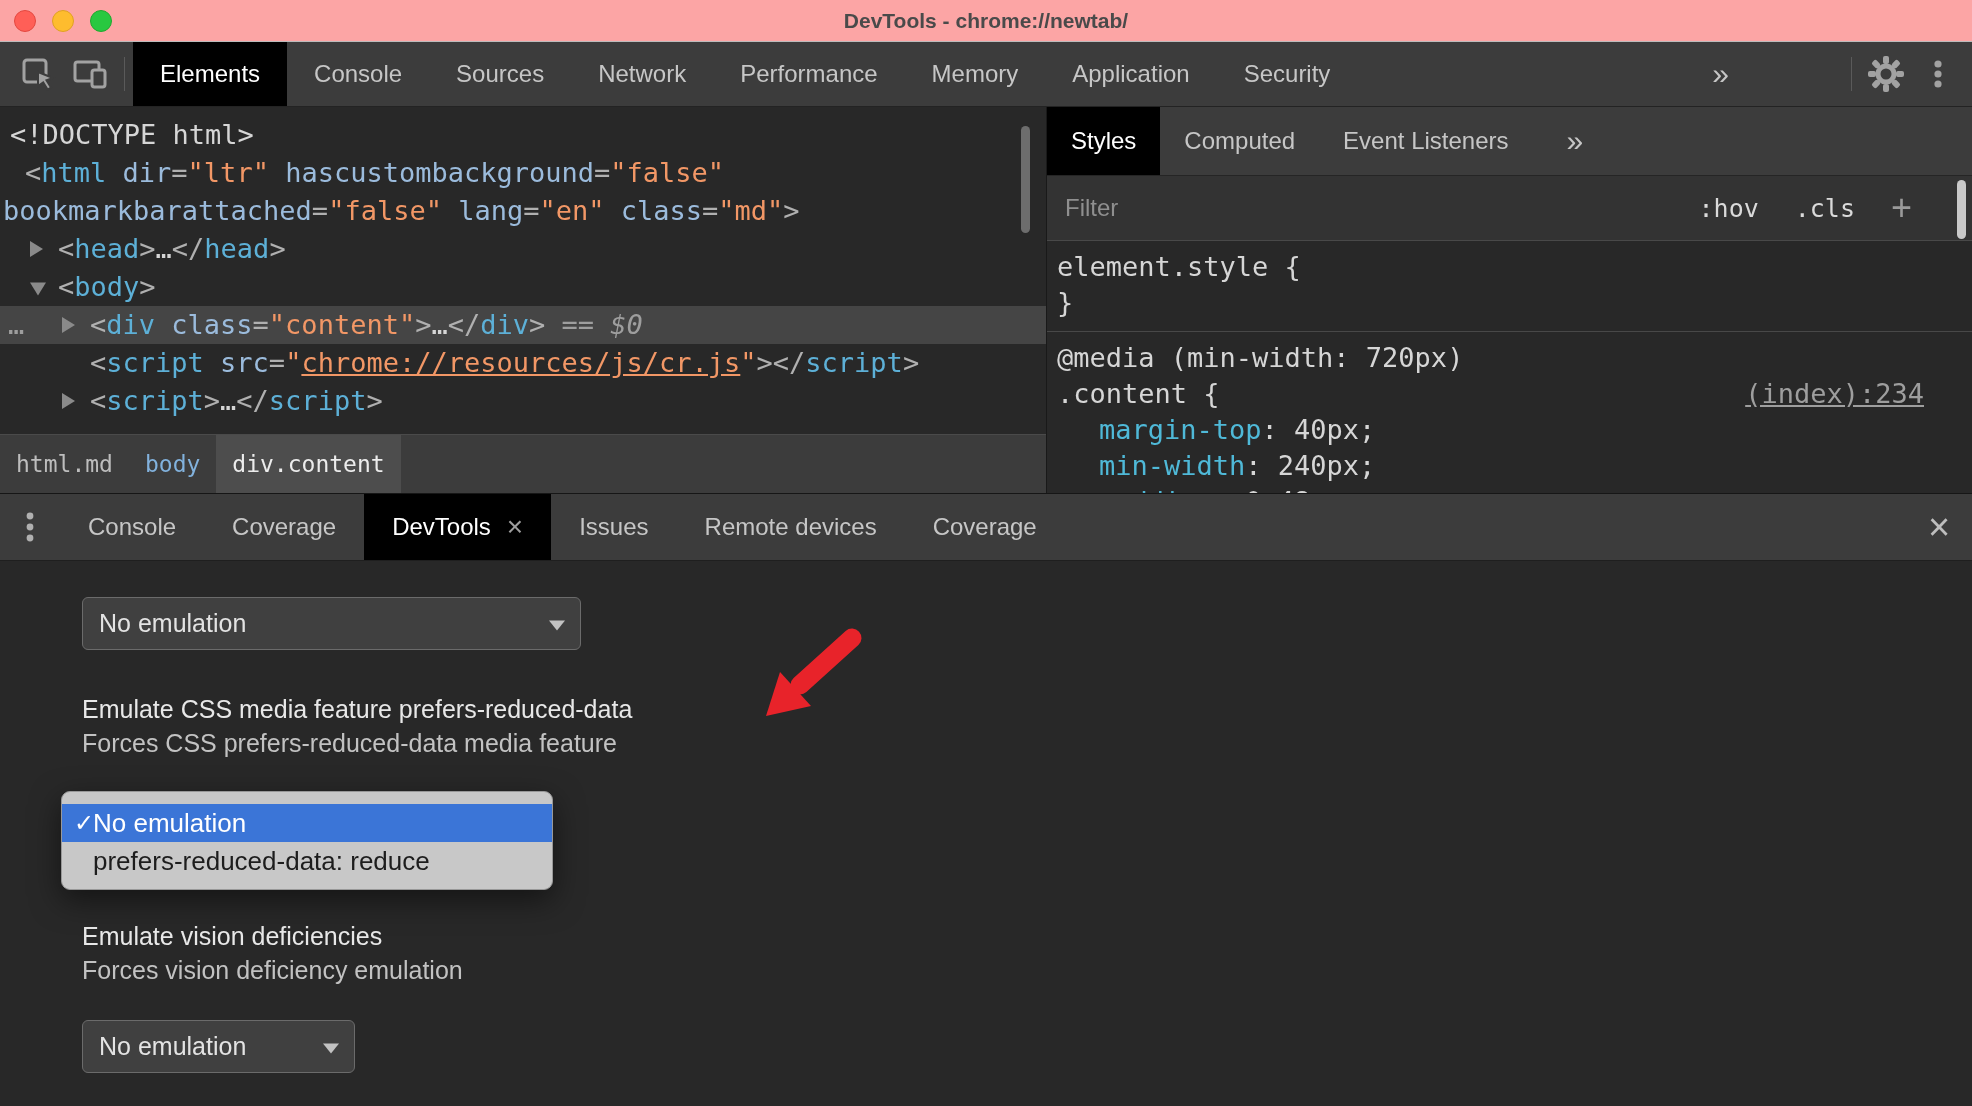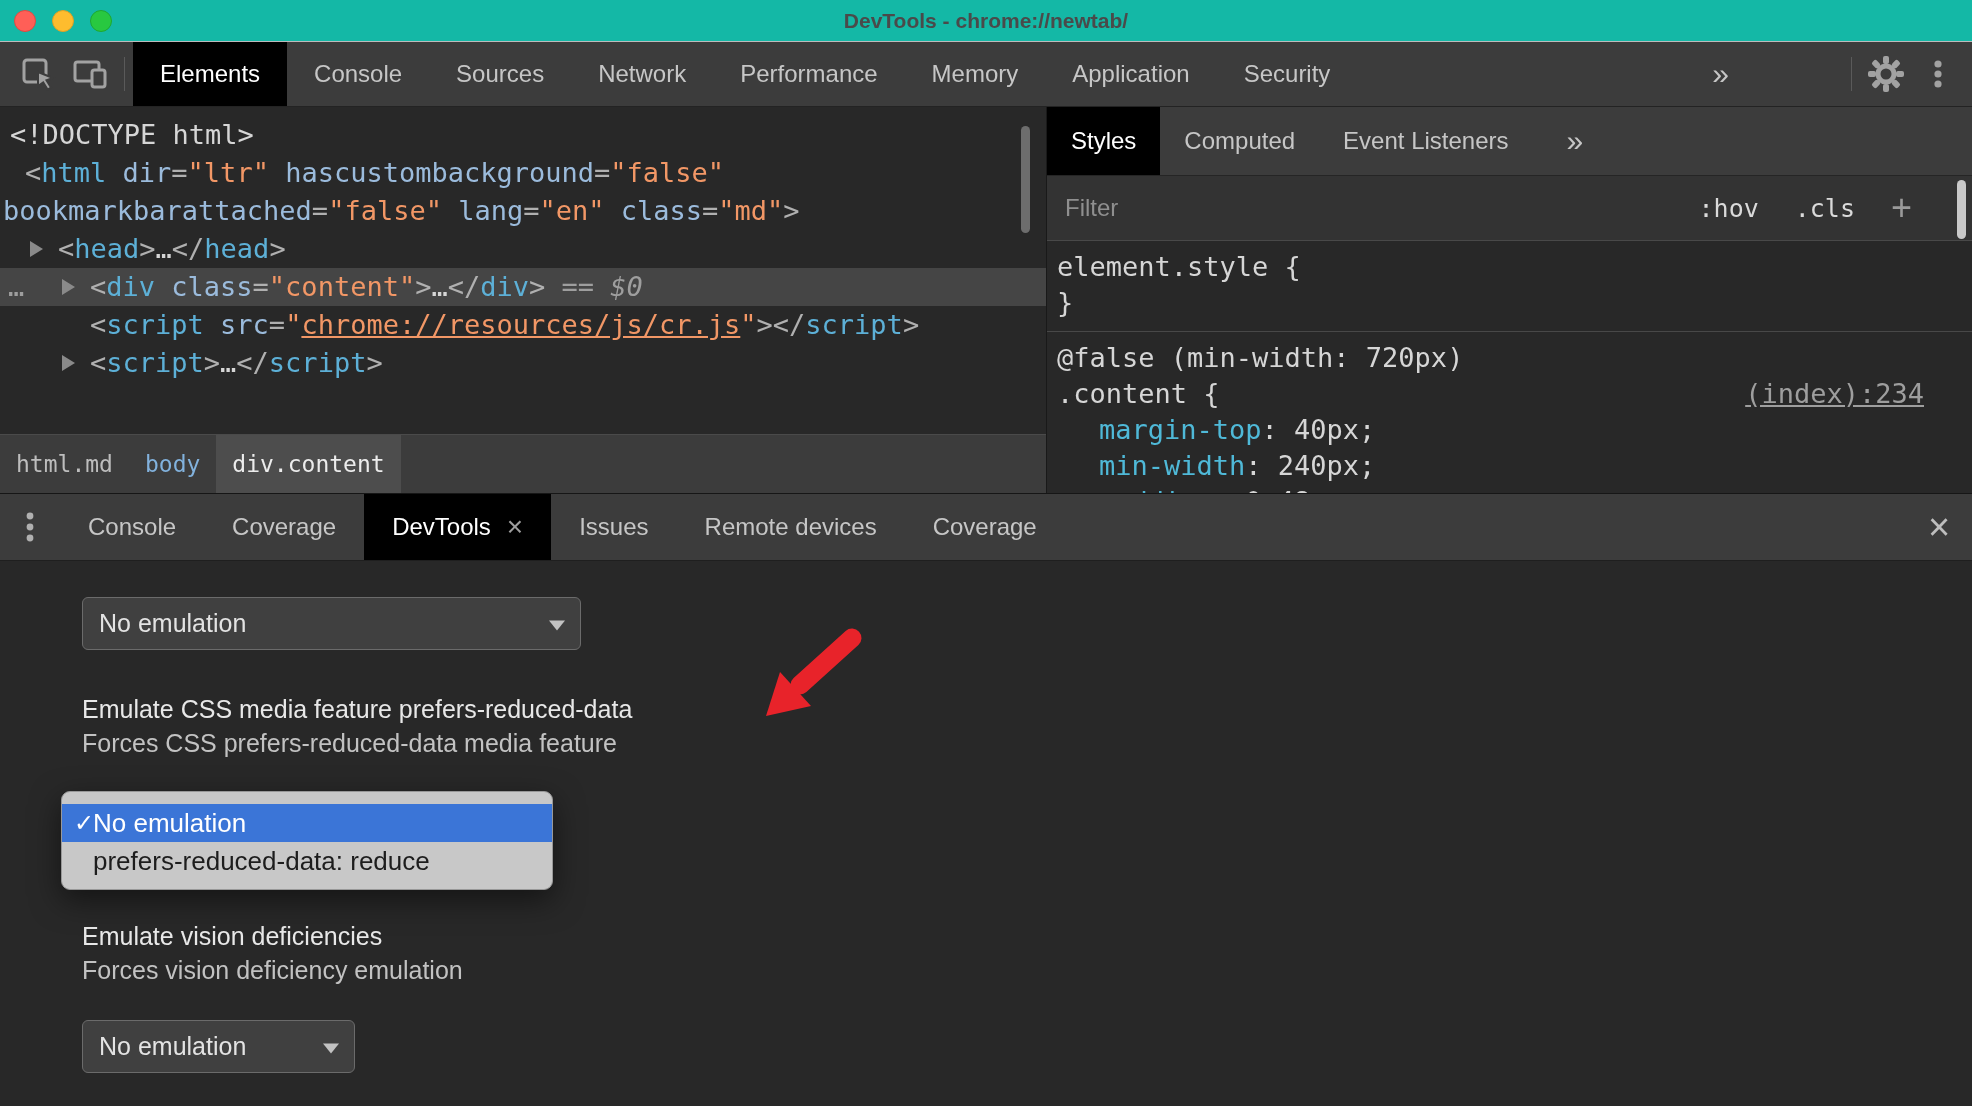--- a/index.html
+++ b/index.html
@@ -1,20 +1,20 @@
 <!DOCTYPE html>
 <html><head>
 <meta charset="utf-8">
 <style>
   *{margin:0;padding:0;box-sizing:border-box;}
   body{width:1972px;height:1106px;overflow:hidden;font-family:"Liberation Sans","DejaVu Sans",sans-serif;background:#282828;}
   .window{position:relative;width:1972px;height:1106px;overflow:hidden;background:#282828;}
 
   
-  .titlebar{position:absolute;left:0;top:0;width:100%;height:42px;background:#14b8a6;border-bottom:1px solid #bdbbbc;z-index:5;}
+  .titlebar{position:absolute;left:0;top:0;width:100%;height:42px;background:#fca5a5;border-bottom:1px solid #bdbbbc;z-index:5;}
   .traffic-lights{position:absolute;left:14px;top:10px;display:flex;gap:16px;}
   .light{width:22px;height:22px;border-radius:50%;display:inline-block;}
   .light.red{background:#ff5f57;border:1px solid #e34840;}
   .light.yellow{background:#febc2e;border:1px solid #e0a123;}
   .light.green{background:#28c840;border:1px solid #1fa82f;}
   .win-title{position:absolute;left:0;right:0;top:0;height:42px;line-height:42px;text-align:center;font-size:21px;font-weight:bold;color:#4a4a4a;}
 
   
   .toolbar{position:absolute;left:0;top:42px;width:100%;height:65px;background:#3c3c3c;border-bottom:1px solid #232323;display:flex;align-items:stretch;padding-left:12px;z-index:4;}
   .icon-btn{width:52px;height:100%;display:flex;align-items:center;justify-content:center;background:none;border:none;flex:none;}
@@ -179,20 +179,21 @@
       </button>
     </div>
   </nav>
 
   <section class="elements-panel">
     <div class="code-area" id="dom-tree">
         <div class="code-line" style="padding-left: 10px;"><span class="tk-plain">&lt;!DOCTYPE html&gt;</span></div>
         <div class="code-line" style="padding-left: 25px;"><span class="tk-punct">&lt;</span><span class="tk-tag">html</span><span class="tk-plain"> </span><span class="tk-attr">dir</span><span class="tk-punct">=</span><span class="tk-val">"ltr"</span><span class="tk-plain"> </span><span class="tk-attr">hascustombackground</span><span class="tk-punct">=</span><span class="tk-val">"false"</span></div>
         <div class="code-line" style="padding-left: 3px;"><span class="tk-attr">bookmarkbarattached</span><span class="tk-punct">=</span><span class="tk-val">"false"</span><span class="tk-plain"> </span><span class="tk-attr">lang</span><span class="tk-punct">=</span><span class="tk-val">"en"</span><span class="tk-plain"> </span><span class="tk-attr">class</span><span class="tk-punct">=</span><span class="tk-val">"md"</span><span class="tk-punct">&gt;</span></div>
         <div class="code-line" style="padding-left: 58px;"><span class="tree-arrow collapsed" style="left: 30px;"></span><span class="tk-punct">&lt;</span><span class="tk-tag">head</span><span class="tk-punct">&gt;</span><span class="tk-plain">…</span><span class="tk-punct">&lt;/</span><span class="tk-tag">head</span><span class="tk-punct">&gt;</span></div>
+        <div class="code-line" style="padding-left: 58px;"><span class="tree-arrow expanded" style="left: 30px;"></span><span class="tk-punct">&lt;</span><span class="tk-tag">body</span><span class="tk-punct">&gt;</span></div>
         <div class="code-line selected" style="padding-left: 90px;"><span class="gutter-dots">…</span><span class="tree-arrow collapsed" style="left: 62px;"></span><span class="tk-punct">&lt;</span><span class="tk-tag">div</span><span class="tk-plain"> </span><span class="tk-attr">class</span><span class="tk-punct">=</span><span class="tk-val">"content"</span><span class="tk-punct">&gt;</span><span class="tk-plain">…</span><span class="tk-punct">&lt;/</span><span class="tk-tag">div</span><span class="tk-punct">&gt;</span><span class="tk-dim"> == $0</span></div>
         <div class="code-line" style="padding-left: 90px;"><span class="tk-punct">&lt;</span><span class="tk-tag">script</span><span class="tk-plain"> </span><span class="tk-attr">src</span><span class="tk-punct">=</span><span class="tk-val">"</span><span class="tk-link">chrome://resources/js/cr.js</span><span class="tk-val">"</span><span class="tk-punct">&gt;</span><span class="tk-punct">&lt;/</span><span class="tk-tag">script</span><span class="tk-punct">&gt;</span></div>
         <div class="code-line" style="padding-left: 90px;"><span class="tree-arrow collapsed" style="left: 62px;"></span><span class="tk-punct">&lt;</span><span class="tk-tag">script</span><span class="tk-punct">&gt;</span><span class="tk-plain">…</span><span class="tk-punct">&lt;/</span><span class="tk-tag">script</span><span class="tk-punct">&gt;</span></div>
       </div>
     <div class="scroll-thumb-elements"></div>
     <div class="breadcrumbs" id="breadcrumbs">
         <span class="crumb plain">html.md</span>
         <span class="crumb link">body</span>
         <span class="crumb selected">div.content</span>
       </div>
@@ -218,21 +219,21 @@
       <button class="pseudo-btn">:hov</button>
       <button class="cls-btn">.cls</button>
       <button class="plus-btn">+</button>
     </div>
     <div class="styles-content" id="styles-content">
         <div class="rule-block">
           <div class="code-line" style="padding-left: 10px;"><span class="tk-plain">element.style {</span></div>
           <div class="code-line" style="padding-left: 10px;"><span class="tk-plain">}</span></div>
         </div>
         <div class="rule-block">
-          <div class="code-line" style="padding-left: 10px;"><span class="tk-plain">@false (min-width: 720px)</span></div>
+          <div class="code-line" style="padding-left: 10px;"><span class="tk-plain">@media (min-width: 720px)</span></div>
           <div class="code-line" style="padding-left: 10px;"><span class="tk-plain">.content {</span><span class="rule-link">(index):234</span></div>
           <div class="code-line" style="padding-left: 52px;"><span class="tk-prop">margin-top</span><span class="tk-plain">: </span><span class="tk-plain">40px</span><span class="tk-plain">;</span></div>
           <div class="code-line" style="padding-left: 52px;"><span class="tk-prop">min-width</span><span class="tk-plain">: </span><span class="tk-plain">240px</span><span class="tk-plain">;</span></div>
           <div class="code-line" style="padding-left: 52px;"><span class="tk-prop">padding</span><span class="tk-plain">: </span><span class="tk-plain">0 48px</span><span class="tk-plain">;</span></div>
         </div>
       </div>
     <div class="scroll-thumb-styles"></div>
   </section>
 
   <section class="drawer">

